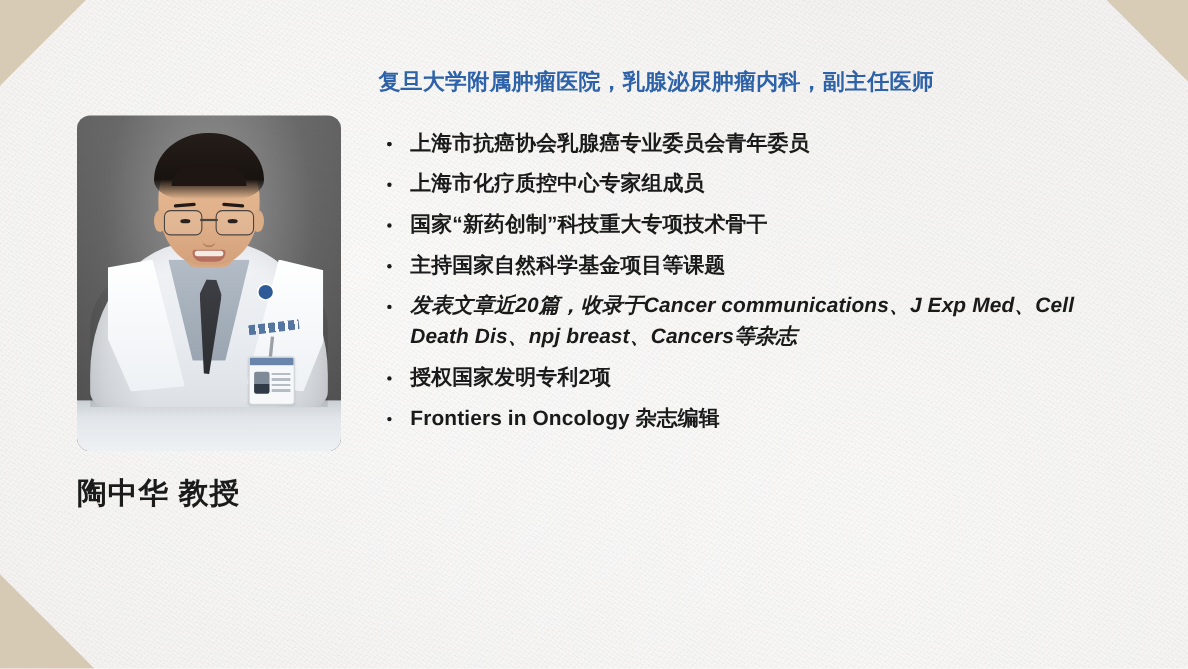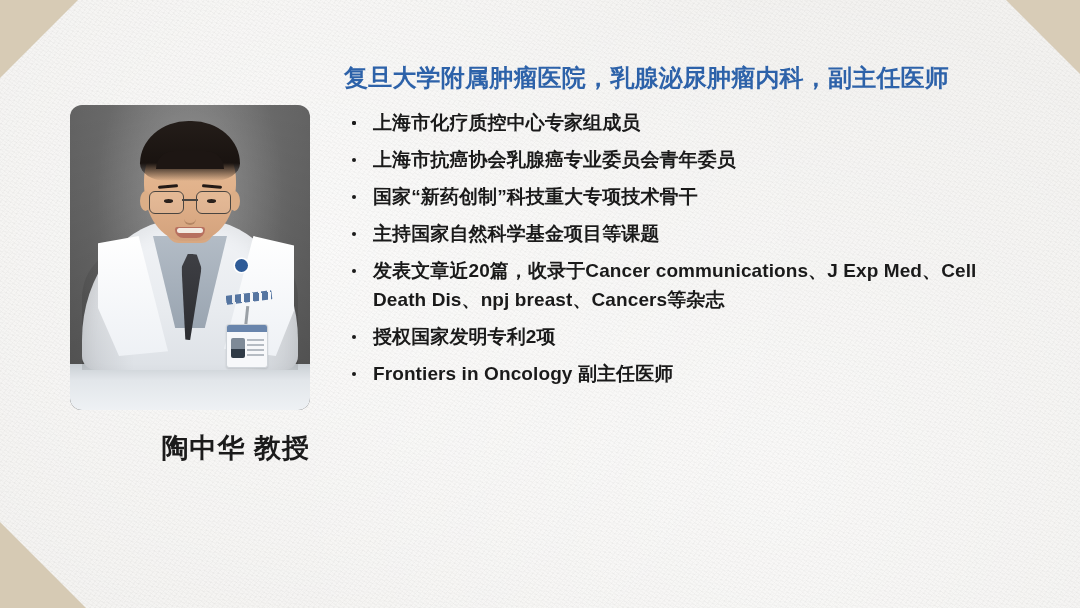--- a/index.html
+++ b/index.html
@@ -300,42 +300,42 @@
     background: #f3ece4;
     border-radius: 3px;
   }
 
   
   .name-caption {
     position: absolute;
     left: 70px;
     top: 430px;
     width: 240px;
-    text-align: right;
+    text-align: left;
     font-size: 27px;
     font-weight: 700;
     color: #1b1b1b;
     letter-spacing: 1px;
     white-space: nowrap;
   }
 
   
   .content {
     position: absolute;
     left: 344px;
     top: 62px;
     width: 700px;
   }
   .headline {
-    font-size: 24px;
+    font-size: 20px;
     font-weight: 700;
     color: #2d62a9;
     letter-spacing: .2px;
     line-height: 1.35;
-    margin-bottom: 15px;
+    margin-bottom: 28px;
   }
   .bullets {
     list-style: none;
     margin: 0;
     padding: 0;
   }
   .bullets li {
     position: relative;
     padding-left: 29px;
     margin-bottom: 8px;
@@ -347,21 +347,21 @@
   }
   .bullets li .dot {
     position: absolute;
     left: 8px;
     top: 12px;
     width: 4px;
     height: 4px;
     border-radius: 50%;
     background: #1a1a1a;
   }
-  .bullets li.wide { max-width: 650px; }
+  .bullets li.wide { max-width: 650px; font-style: italic; }
 </style>
 </head>
 <body>
 
 <div class="slide">
 
   <div class="texture"></div>
 
   <div class="corner corner-tl"></div>
   <div class="corner corner-tr"></div>
@@ -410,42 +410,42 @@
 
   <div class="content">
     <div class="headline">复旦大学附属肿瘤医院，乳腺泌尿肿瘤内科，副主任医师</div>
 
     <ul class="bullets">
       <li>
         <span class="dot"></span>
       </li>
       <li>
         <span class="dot"></span>
+        <span>上海市抗癌协会乳腺癌专业委员会青年委员</span>
+      </li>
+      <li>
+        <span class="dot"></span>
         <span>上海市化疗质控中心专家组成员</span>
       </li>
       <li>
         <span class="dot"></span>
-        <span>上海市抗癌协会乳腺癌专业委员会青年委员</span>
-      </li>
-      <li>
-        <span class="dot"></span>
         <span>国家“新药创制”科技重大专项技术骨干</span>
       </li>
       <li>
         <span class="dot"></span>
         <span>主持国家自然科学基金项目等课题</span>
       </li>
       <li class="wide">
         <span class="dot"></span>
         <span>发表文章近20篇，收录于Cancer communications、J Exp Med、Cell Death Dis、npj breast、Cancers等杂志</span>
       </li>
       <li>
         <span class="dot"></span>
         <span>授权国家发明专利2项</span>
       </li>
       <li>
         <span class="dot"></span>
-        <span>Frontiers in Oncology 副主任医师</span>
+        <span>Frontiers in Oncology 杂志编辑</span>
       </li>
     </ul>
   </div>
 
 </div>
 
 </body></html>

